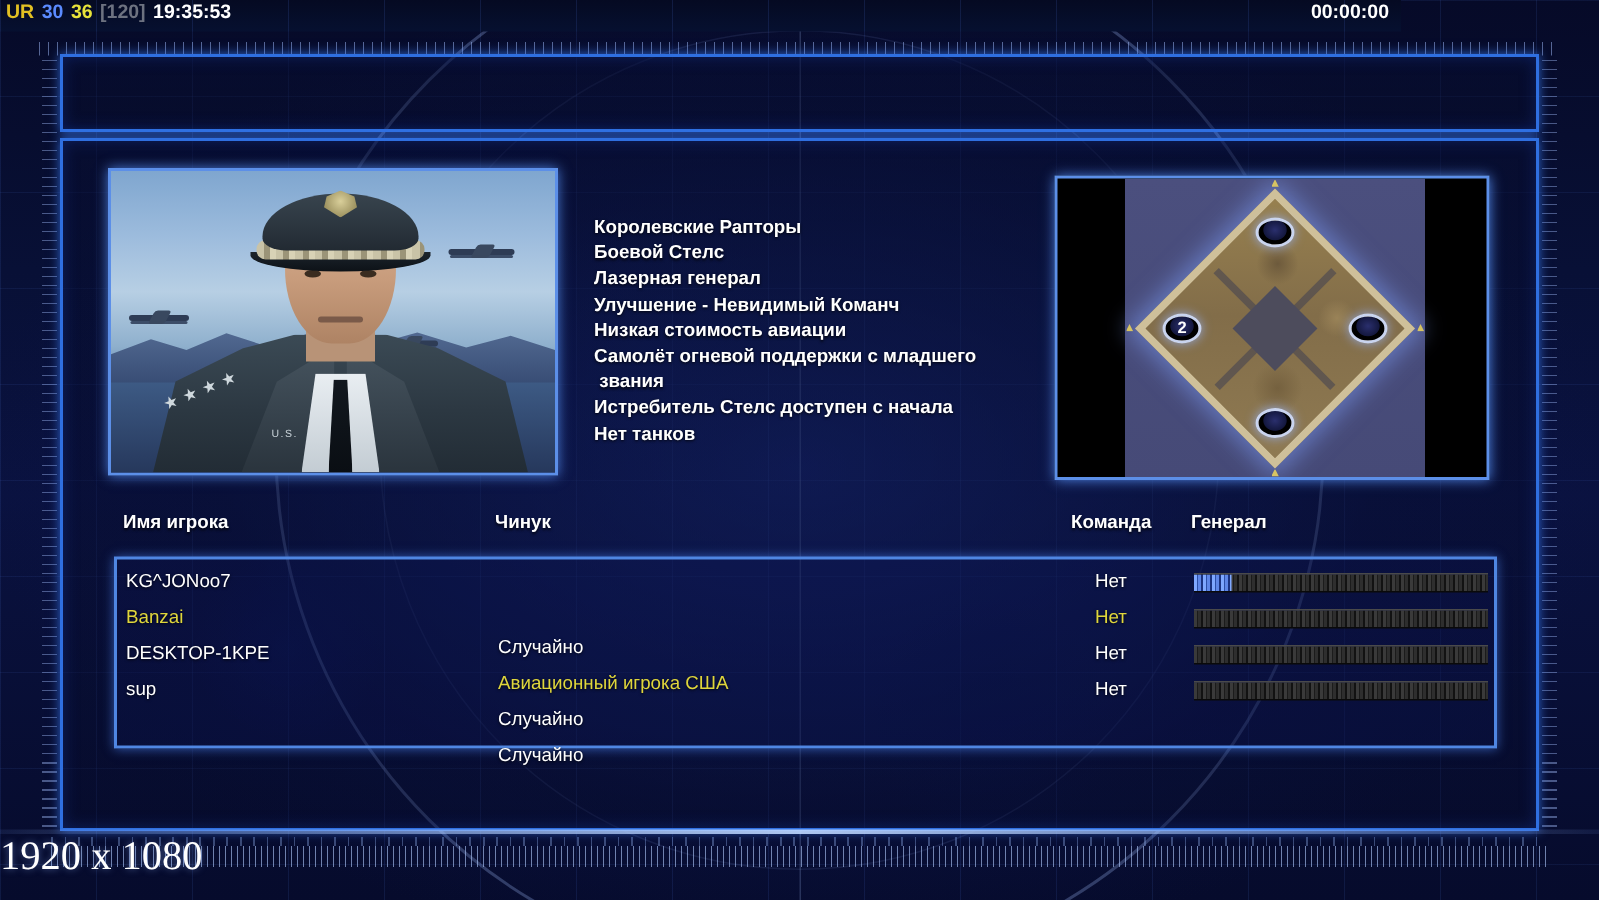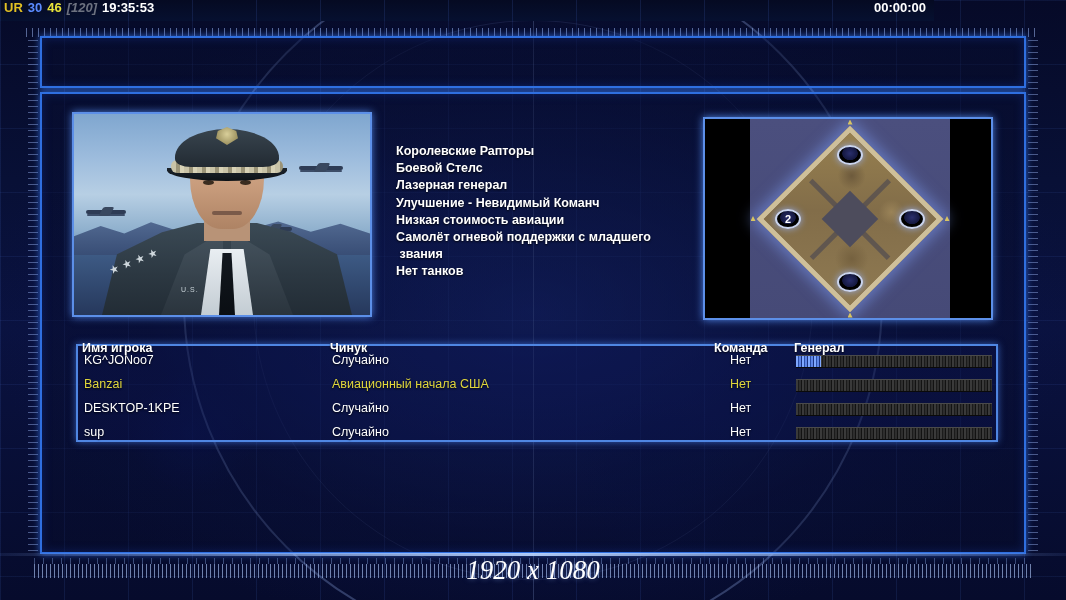--- a/index.html
+++ b/index.html
@@ -100,21 +100,21 @@
     position: absolute; inset: 0;
     background-image:
       linear-gradient(to right, rgba(70,105,200,0.18) 1px, transparent 1px);
     background-size: 64px 64px;
   }
   .sb-left { position: relative; padding-left: 4px; display: flex; gap: 5px; align-items: baseline; }
   .sb-right { position: absolute; right: 8px; color: #fff; }
   .ur      { color: #e2c023; }
   .fps     { color: #5b8bff; }
   .fps2    { color: #e8e33a; }
-  .fpscap  { color: #6d7280; font-style: italic; }
+  .fpscap  { color: #6d7280; }
   .clockt  { color: #ffffff; }
 
   
   .frame-title, .frame-body {
     position: absolute;
     border: 2px solid #2f6fe0;
     box-shadow: 0 0 7px rgba(60,130,255,0.75), inset 0 0 10px rgba(20,50,140,0.5);
     background: linear-gradient(180deg, rgba(7,13,48,0.55), rgba(6,11,40,0.35));
   }
   .frame-title { left: 40px; top: 36px; width: 986px; height: 52px; }
@@ -333,39 +333,39 @@
     color: #ffffff; font-size: 12.5px; font-weight: bold;
     z-index: 12;
   }
   .table-head span { position: absolute; top: 0; text-shadow: 0 1px 2px rgba(0,0,0,.8); }
   .col-name { left: 0; }
   .col-army { left: 248px; }
   .col-team { left: 632px; }
   .col-prog { left: 712px; }
 
   .table-box {
-    position: absolute; left: 76px; top: 344px; width: 922px; height: 98px;
+    position: absolute; left: 76px; top: 371px; width: 922px; height: 128px;
     border: 2px solid #4f86e2;
     box-shadow: 0 0 7px rgba(80,140,255,.6);
     background: rgba(12,24,92,0.22);
     z-index: 11;
   }
   .row {
     position: absolute; left: 0; width: 100%; height: 24px;
     display: block;
   }
   .row .cell {
     position: absolute; top: 3px;
     font-size: 12.5px; color: #ffffff;
     text-shadow: 0 1px 2px rgba(0,0,0,.8);
     white-space: nowrap;
   }
   .row.highlight .cell { color: #dfd63c; }
   .c-name { left: 6px; }
-  .c-army { left: 254px; }
+  .c-army { left: 254px; margin-top: 44px; }
   .c-team { left: 652px; }
 
   .progress {
     position: absolute; left: 718px; top: 5px; width: 196px; height: 13px;
     background:
       repeating-linear-gradient(90deg,
         #3a3a3a 0 2px, #1b1b1b 2px 3px, #2e2e2e 3px 5px, #121212 5px 6px);
     border-top: 1px solid #4a4a4a;
     border-bottom: 1px solid #0a0a0a;
     overflow: hidden;
@@ -373,26 +373,25 @@
   .progress .fill {
     position: absolute; left: 0; top: 0; bottom: 0;
     background:
       repeating-linear-gradient(90deg,
         #7fa8ff 0 2px, #2c4fa8 2px 3px, #5f87e8 3px 5px, #1b3380 5px 6px);
   }
 
   
   .res-text {
     position: absolute; left: 0; right: 0; bottom: 14px;
-    text-align: center;
+    text-align: left;
     font-family: "Liberation Serif", serif;
     font-size: 27px; color: #ffffff;
     text-shadow: 0 0 5px rgba(140,180,255,.5);
     z-index: 45;
-    font-style: italic;
   }
   .bottom-bar {
     position: absolute; left: 0; right: 0; bottom: 44px; height: 3px;
     background: linear-gradient(90deg, rgba(110,150,235,.1), rgba(190,215,255,.9), rgba(110,150,235,.1));
     z-index: 44;
   }
 </style>
 </head>
 <body>
 
@@ -408,21 +407,21 @@
   <div class="ruler ruler-left"></div>
   <div class="ruler ruler-right"></div>
   <div class="ruler ruler-bottom2"></div>
   <div class="ruler ruler-bottom"></div>
 
   <div class="statusbar">
     <div class="grid"></div>
     <div class="sb-left">
       <span class="ur">UR</span>
       <span class="fps">30</span>
-      <span class="fps2">46</span>
+      <span class="fps2">36</span>
       <span class="fpscap">[120]</span>
       <span class="clockt">19:35:53</span>
     </div>
     <span class="sb-right">00:00:00</span>
   </div>
 
   <div class="frame-title"></div>
   <div class="frame-body"></div>
 
 
@@ -461,20 +460,21 @@
   </div>
 
   <div class="abilities">
     <div>Королевские Рапторы</div>
     <div>Боевой Стелс</div>
     <div>Лазерная генерал</div>
     <div>Улучшение - Невидимый Команч</div>
     <div>Низкая стоимость авиации</div>
     <div>Самолёт огневой поддержки с младшего</div>
     <div> звания</div>
+    <div>Истребитель Стелс доступен с начала</div>
     <div>Нет танков</div>
   </div>
 
   <div class="minimap-box">
     <div class="mm-field">
       <div class="mm-diamond">
         <div class="mm-inner"></div>
         <div class="mm-road-v"></div>
         <div class="mm-road-h"></div>
         <div class="mm-center"></div>
@@ -503,21 +503,21 @@
       <span class="cell c-name">KG^JONoo7</span>
       <span class="cell c-army">Случайно</span>
       <span class="cell c-team">Нет</span>
       <div class="progress">
         <div class="fill" style="width: 13%;"></div>
       </div>
     </div>
 
     <div class="row highlight" style="top:28px">
       <span class="cell c-name">Banzai</span>
-      <span class="cell c-army">Авиационный начала США</span>
+      <span class="cell c-army">Авиационный игрока США</span>
       <span class="cell c-team">Нет</span>
       <div class="progress">
         <div class="fill" style="width: 0%;"></div>
       </div>
     </div>
 
     <div class="row" style="top:52px">
       <span class="cell c-name">DESKTOP-1KPE</span>
       <span class="cell c-army">Случайно</span>
       <span class="cell c-team">Нет</span>

